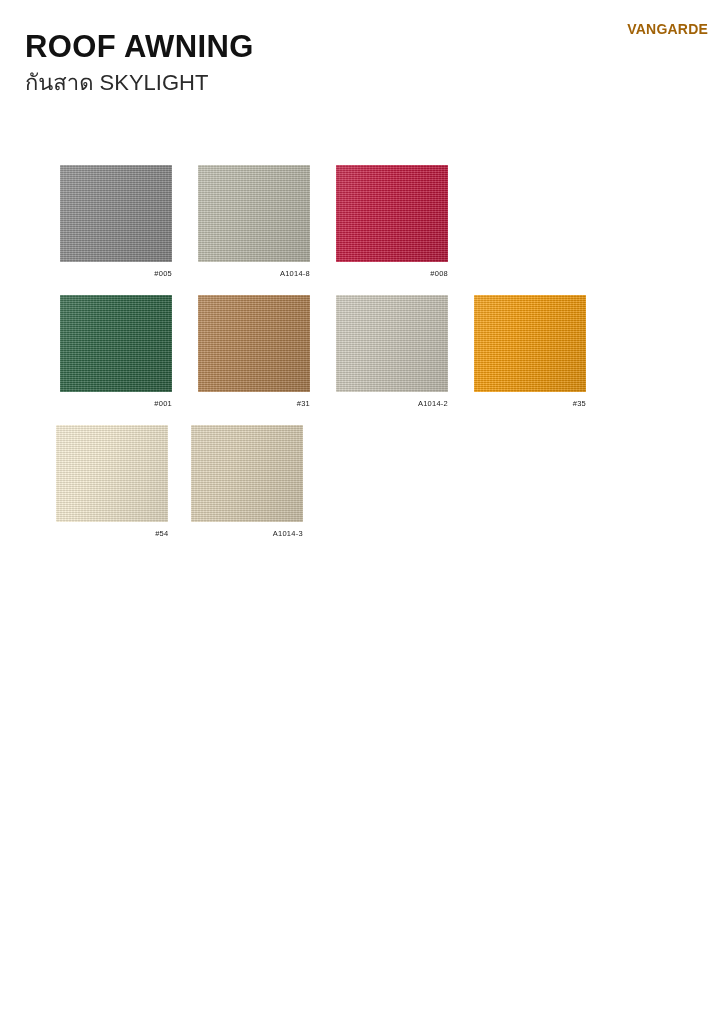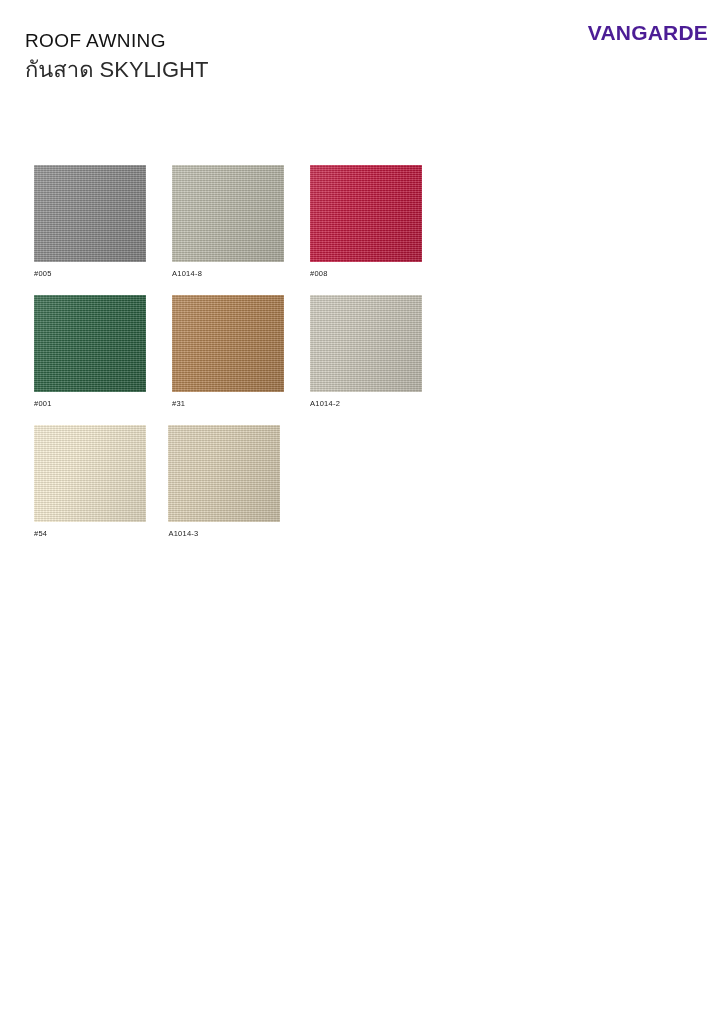--- a/index.html
+++ b/index.html
@@ -24,22 +24,22 @@
     top: 0;
     width: 724px;
     height: 120px;
   }
   .title-block {
     position: absolute;
     left: 25px;
     top: 31px;
   }
   .main-title {
-    font-size: 19px;
-    font-weight: normal;
+    font-size: 31px;
+    font-weight: bold;
     letter-spacing: 0.4px;
     line-height: 1.05;
     color: #121212;
     margin: 0;
     white-space: nowrap;
   }
   .sub-title {
     font-size: 22px;
     font-weight: normal;
     color: #2b2b2b;
@@ -47,24 +47,24 @@
     line-height: 1.15;
     white-space: nowrap;
   }
   .sub-title .thai {
     font-family: "DejaVu Sans", "Liberation Sans", sans-serif;
   }
   .brand-logo {
     position: absolute;
     right: 16px;
     top: 21px;
-    font-size: 21px;
+    font-size: 14px;
     font-weight: bold;
     letter-spacing: 0.2px;
-    color: #4c1d95;
+    color: #a16207;
     white-space: nowrap;
   }
 
   
   .swatch-grid {
     position: absolute;
     left: 34px;
     top: 165px;
     width: 672px;
   }
@@ -72,21 +72,21 @@
     display: flex;
     flex-direction: row;
     align-items: flex-start;
     height: 130px;
   }
   .swatch-cell {
     width: 138px;
     margin-right: 0px;
     display: flex;
     flex-direction: column;
-    align-items: flex-start;
+    align-items: flex-end;
   }
   .swatch-chip {
     width: 112px;
     height: 97px;
     position: relative;
     overflow: hidden;
     background-color: #cccccc;
   }
   
   .swatch-chip::before {
@@ -164,20 +164,24 @@
       <div class="swatch-label">#001</div>
     </div>
     <div class="swatch-cell">
       <div class="swatch-chip" style="background-color: rgb(178, 129, 79);"></div>
       <div class="swatch-label">#31</div>
     </div>
     <div class="swatch-cell">
       <div class="swatch-chip" style="background-color: rgb(205, 201, 187);"></div>
       <div class="swatch-label">A1014-2</div>
     </div>
+    <div class="swatch-cell">
+      <div class="swatch-chip" style="background-color: rgb(246, 155, 5);"></div>
+      <div class="swatch-label">#35</div>
+    </div>
   </div>
 
   <div class="swatch-row">
     <div class="swatch-cell">
       <div class="swatch-chip" style="background-color: rgb(247, 237, 210);"></div>
       <div class="swatch-label">#54</div>
     </div>
     <div class="swatch-cell">
       <div class="swatch-chip" style="background-color: rgb(222, 210, 182);"></div>
       <div class="swatch-label">A1014-3</div>

